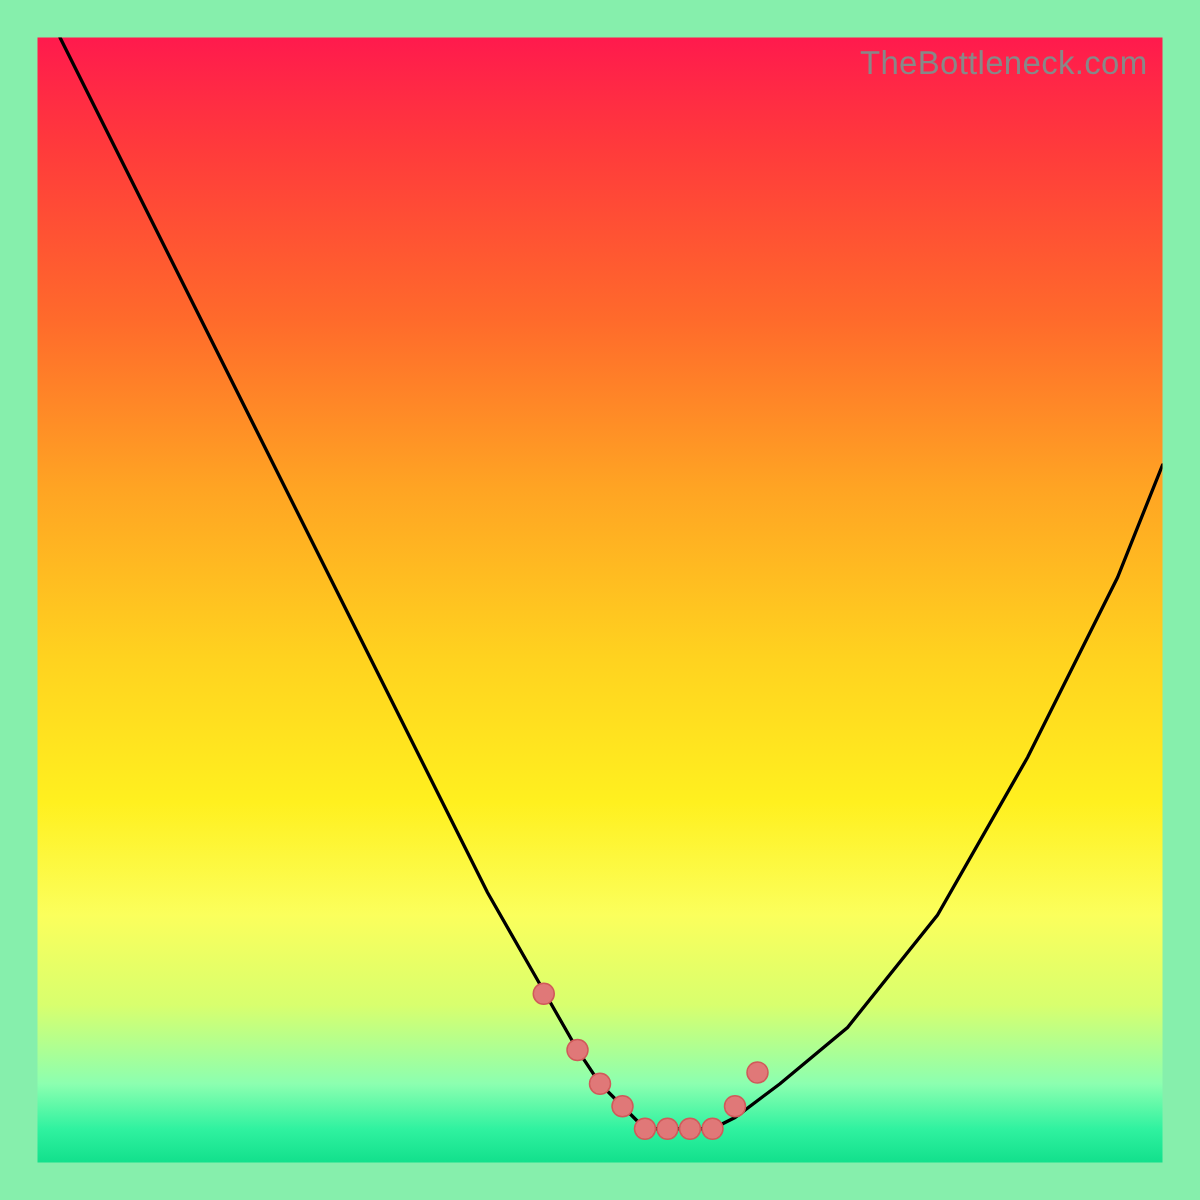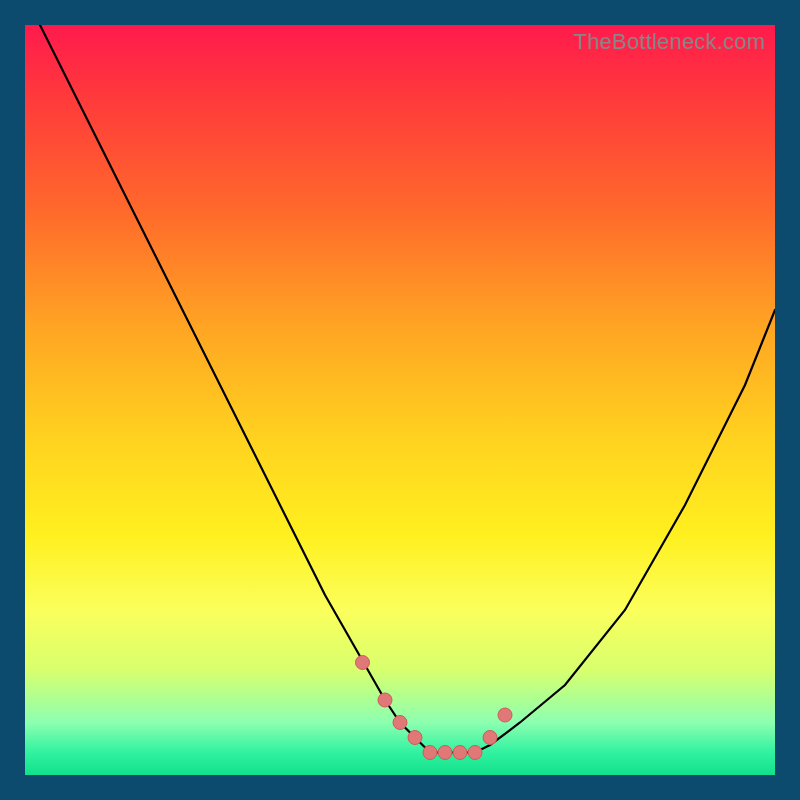--- a/index.html
+++ b/index.html
@@ -8,21 +8,21 @@
     width: 800px;
     height: 800px;
     overflow: hidden;
     background: #000;
     font-family: Arial, Helvetica, sans-serif;
   }
   .frame {
     position: relative;
     width: 800px;
     height: 800px;
-    background: #0c4a6e;
+    background: #86efac;
   }
   .plot {
     position: absolute;
     left: 25px;
     top: 25px;
     width: 750px;
     height: 750px;
     background: linear-gradient(
       to bottom,
       #ff1a4d 0%,

